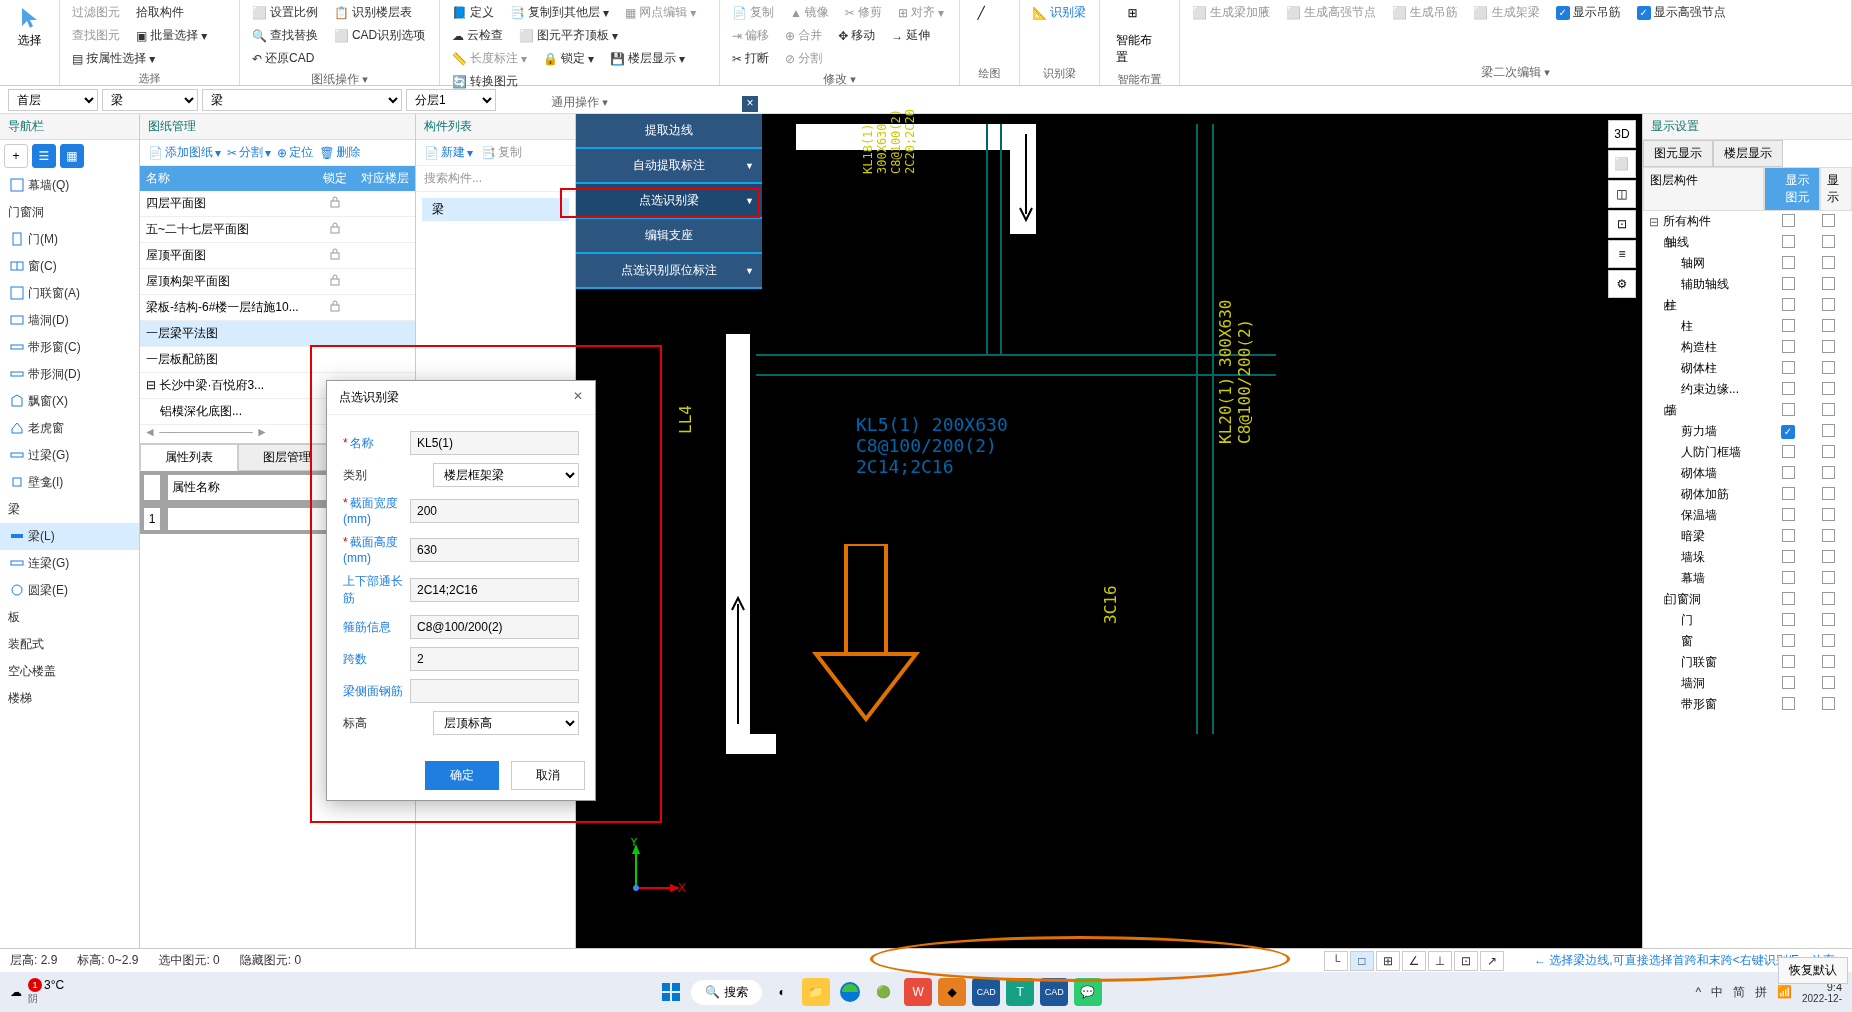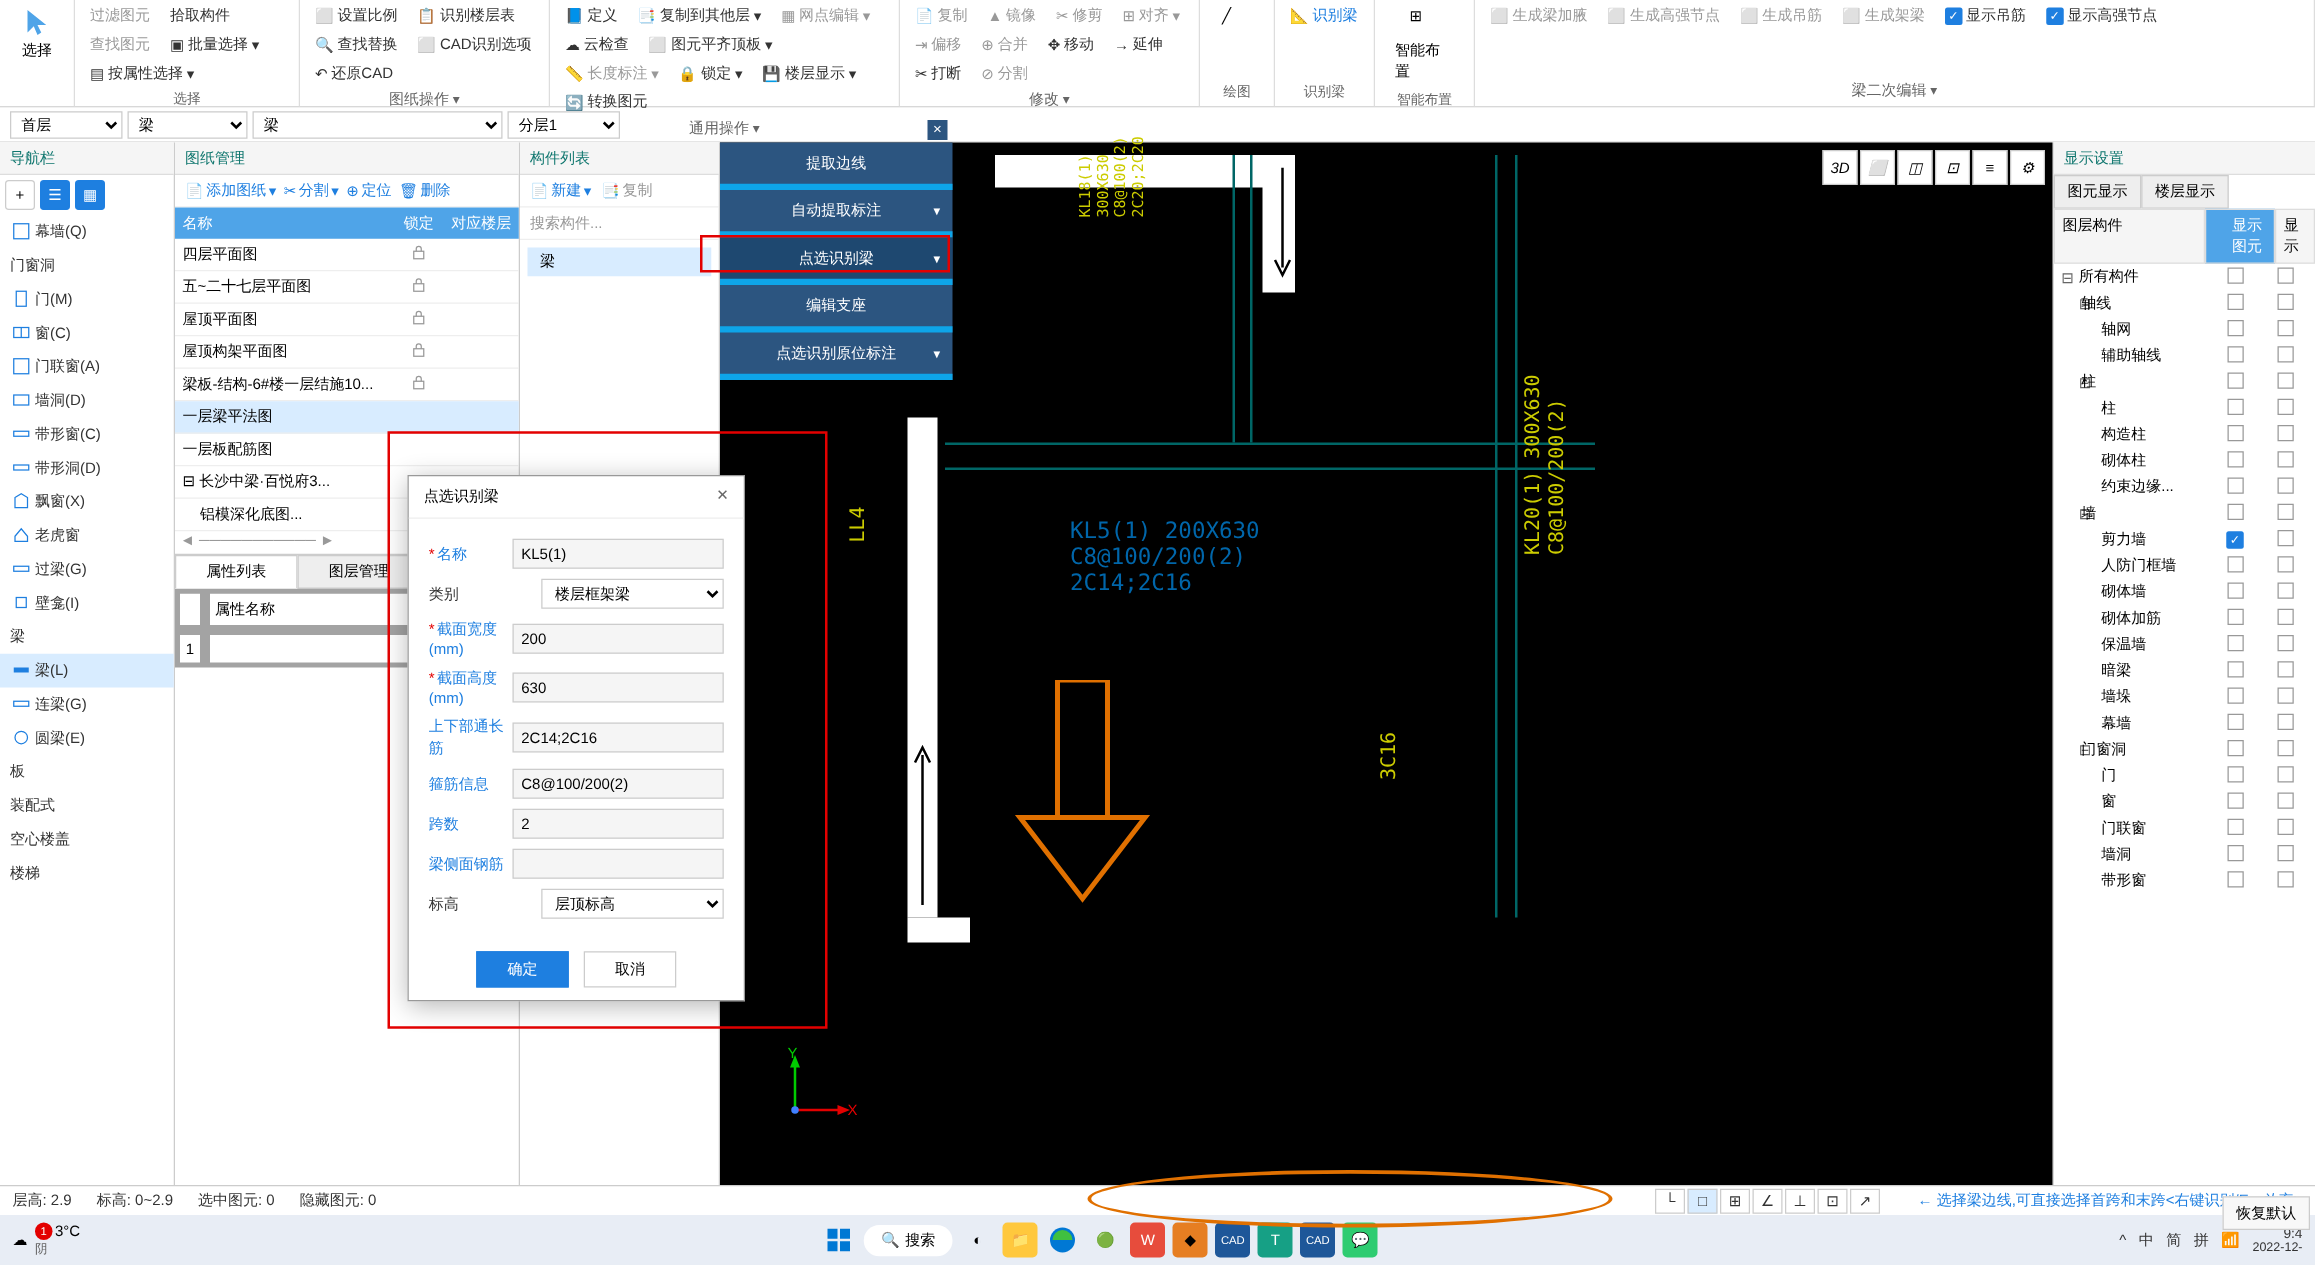--- a/index.html
+++ b/index.html
@@ -53,45 +53,45 @@
 .attr-grid { display: flex; }
 .attr-grid > div { padding: 4px; border:4px solid #a3a3a3;}
 
 .comp-panel { width: 160px; }
 .comp-tools { padding: 4px 8px; display:flex; gap:8px; border-bottom:1px solid #eee;}
 .comp-search { padding: 4px 8px; color:#999; border-bottom:1px solid #eee;}
 .comp-item { margin: 6px; padding: 3px 10px; background: #d8ecff; display:inline-block;}
 
 
 .canvas-wrap { flex: 1; position: relative; background: #000; }
-.canvas-toolbar { position: absolute; right: 6px; top: 6px; display:flex; flex-direction:row; gap:2px;font-style:italic;}
+.canvas-toolbar { position: absolute; right: 6px; top: 6px; display:flex; flex-direction:column; gap:2px;}
 .canvas-tbtn { width:28px;height:28px;background:#fff;border:1px solid #ccc;display:flex;align-items:center;justify-content:center;cursor:pointer;}
 .float-menu { position:absolute; left:0; top:0; width:186px; background:#2c5580;}
-.float-menu-item { padding: 8px 12px; color:#fff; text-align:center; border-bottom:5px solid #0ea5e9; position:relative;}
+.float-menu-item { padding: 8px 12px; color:#fff; text-align:center; border-bottom:2px solid #0ea5e9; position:relative;}
 .float-menu-item.hl { background:#1e4870;}
 .float-menu-close { position:absolute; right:4px; top:-18px; color:#fff;cursor:pointer;width:16px;height:16px;background:#2c5580;text-align:center;line-height:14px;}
 .fm-arrow { position:absolute; right:8px; top:12px; color:#fff; font-size:9px;}
 .red-box { position:absolute; border:2px solid #e30000; pointer-events:none;}
 .orange-arrow { position:absolute; }
 .orange-ellipse { position:absolute; border:3px solid #e07000; border-radius:50%; pointer-events:none;}
 
 .axis { position:absolute; left:50px; bottom:50px; }
 
 
 .dialog { position:absolute; background:#fff; border:1px solid #999; box-shadow:0 4px 20px rgba(0,0,0,0.3); width:270px;}
 .dialog-title { padding:8px 12px; display:flex; justify-content:space-between; border-bottom:1px solid #eee;}
 .dialog-close { cursor:pointer; color:#666;}
 .dialog-body { padding: 8px 16px;}
 .form-row { display:flex; align-items:center; margin:8px 0;}
 .form-label { width: 90px; color:#1e7fe0;}
 .form-label.req::before { content:"*"; color:#e30000; margin-right:2px;}
 .form-label.plain { color:#333;}
 .form-input { flex:1; height:24px; border:1px solid #ccc; padding:0 6px; background:#f5f5f5;}
 .form-select { flex:1; height:24px; border:1px solid #ccc; padding:0 6px; background:#fff;}
-.dialog-btns { display:flex; justify-content:center; gap:12px; padding:10px;}
+.dialog-btns { display:flex; justify-content:flex-end; gap:12px; padding:10px;}
 .btn { padding:5px 24px; border:1px solid #ccc; background:#fff; cursor:pointer;}
 .btn.primary { background:#1e7fe0; color:#fff; border-color:#1e7fe0;}
 
 
 .disp-panel { width: 210px; background:#fff; border-left:1px solid #ccc;}
 .disp-tabs { display:flex;}
 .disp-tab { padding:4px 10px; border:1px solid #ccc; background:#eee;}
 .disp-tab.active { background:#4fa4e8; color:#fff;padding-left:17px;}
 .disp-head { display:flex; background:#f5f5f5;}
 .disp-head > div { padding:4px 6px; border:1px solid #ddd;}

